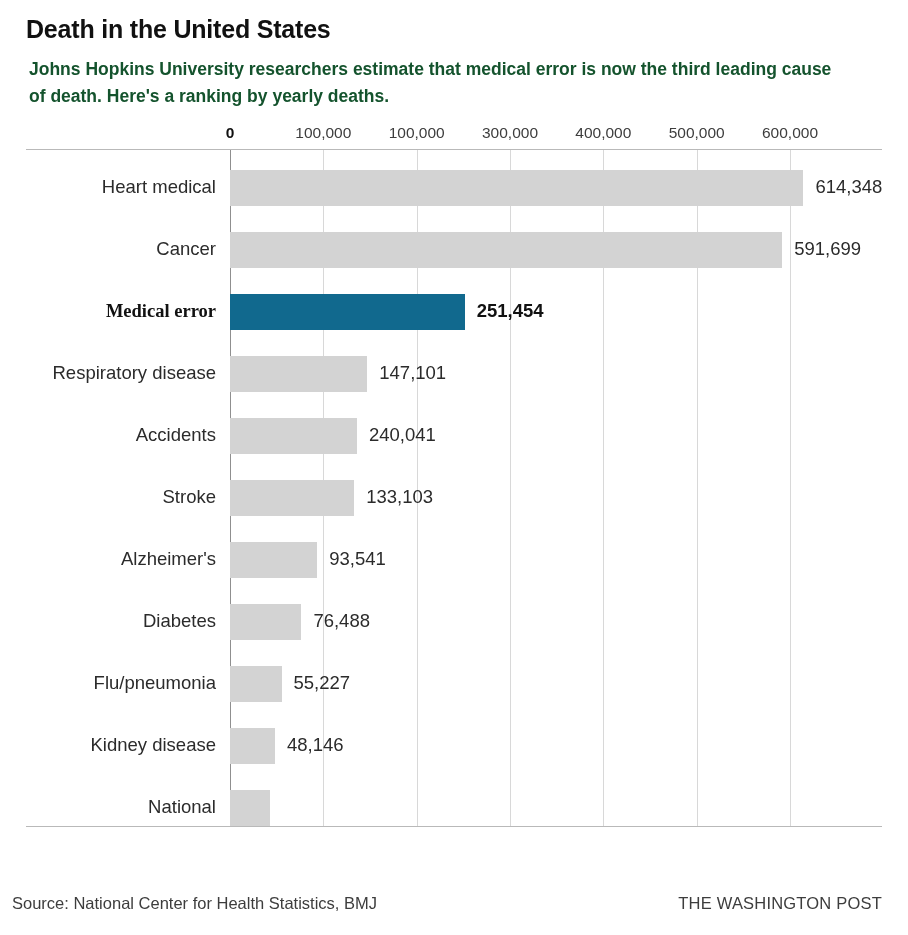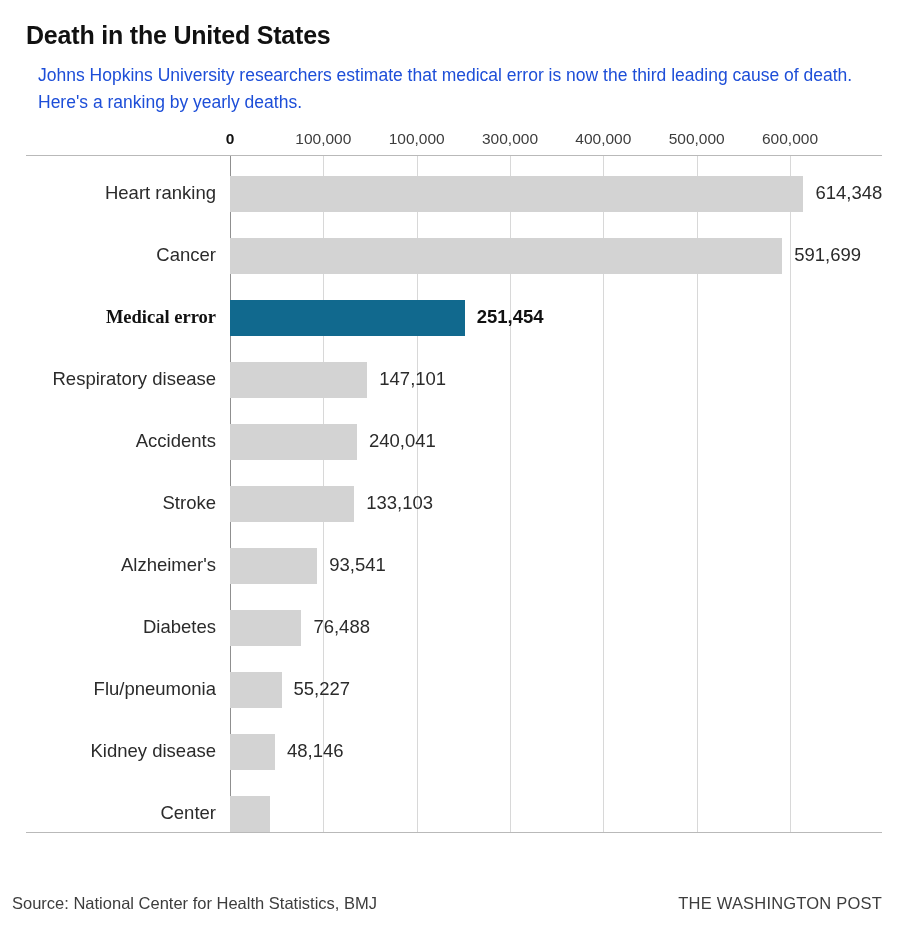--- a/index.html
+++ b/index.html
@@ -17,37 +17,37 @@
   #page {
     position: relative;
     width: 908px;
     height: 935px;
     box-sizing: border-box;
     padding: 0;
   }
 
   
   .header {
-    padding: 22px 30px 0 26px;
+    padding: 16px 30px 0 26px;
   }
   .chart-title {
     font-size: 25px;
     font-weight: bold;
     letter-spacing: -0.2px;
     color: #111111;
     margin: 0 0 12px 0;
     line-height: 1.1;
   }
   .chart-subtitle {
     font-size: 17.5px;
-    font-weight: normal;
-    color: #1d4ed8;
+    font-weight: bold;
+    color: #14532d;
     line-height: 1.55;
     max-width: 820px;
-    margin: 12px;
+    margin: 3px;
   }
 
   
   .plot-wrap {
     position: relative;
     margin-top: 14px;
     height: 730px;
   }
 
   
@@ -202,21 +202,21 @@
         <div class="gridline" style="left: 323.333px;"></div>
         <div class="gridline" style="left: 416.667px;"></div>
         <div class="gridline" style="left: 510px;"></div>
         <div class="gridline" style="left: 603.333px;"></div>
         <div class="gridline" style="left: 696.667px;"></div>
         <div class="gridline" style="left: 790px;"></div>
       </div>
 
     <div class="bars" id="bars">
         <div class="bar-row" style="top: 6px;">
-          <div class="bar-label" style="right: 692px;">Heart ranking</div>
+          <div class="bar-label" style="right: 692px;">Heart medical</div>
           <div class="bar-rect" style="left: 230px; width: 573.391px;"></div>
           <div class="bar-value" style="left: 815.391px;">614,348</div>
         </div>
         <div class="bar-row" style="top: 68px;">
           <div class="bar-label" style="right: 692px;">Cancer</div>
           <div class="bar-rect" style="left: 230px; width: 552.252px;"></div>
           <div class="bar-value" style="left: 794.252px;">591,699</div>
         </div>
         <div class="bar-row" style="top: 130px;">
           <div class="bar-label highlight" style="right: 692px;">Medical error</div>
@@ -252,21 +252,21 @@
           <div class="bar-label" style="right: 692px;">Flu/pneumonia</div>
           <div class="bar-rect" style="left: 230px; width: 51.5452px;"></div>
           <div class="bar-value" style="left: 293.545px;">55,227</div>
         </div>
         <div class="bar-row" style="top: 564px;">
           <div class="bar-label" style="right: 692px;">Kidney disease</div>
           <div class="bar-rect" style="left: 230px; width: 44.9363px;"></div>
           <div class="bar-value" style="left: 286.936px;">48,146</div>
         </div>
         <div class="bar-row" style="top: 626px;">
-          <div class="bar-label" style="right: 692px;">Center</div>
+          <div class="bar-label" style="right: 692px;">National</div>
           <div class="bar-rect" style="left: 230px; width: 39.9215px;"></div>
         </div>
       </div>
 
     <div class="axis-bottom-rule"></div>
   </div>
 
   <div class="footer">
     <div class="footer-source">Source: National Center for Health Statistics, BMJ</div>
     <div class="footer-brand">THE WASHINGTON POST</div>

